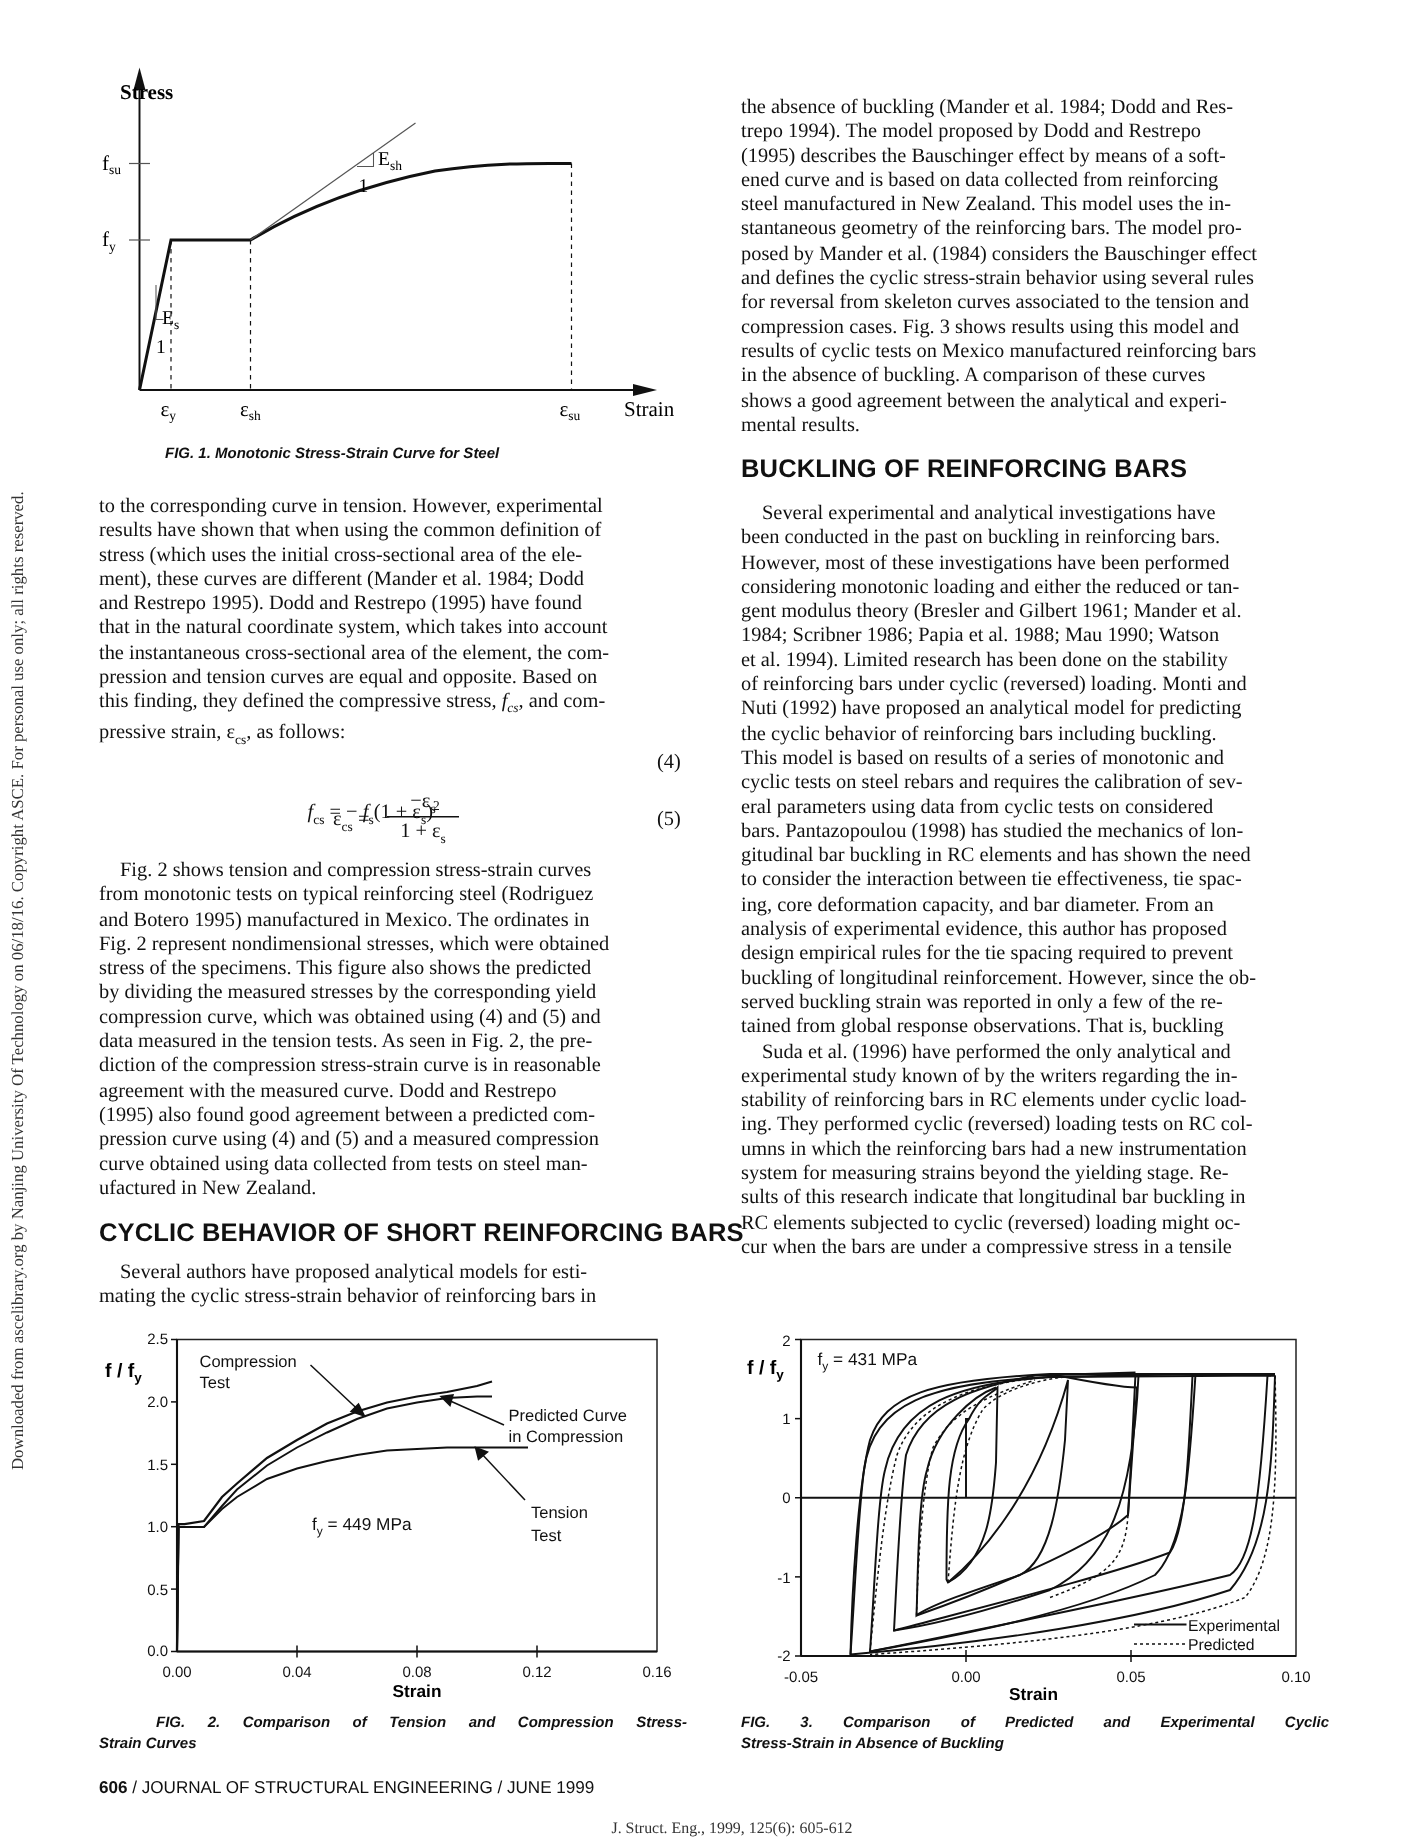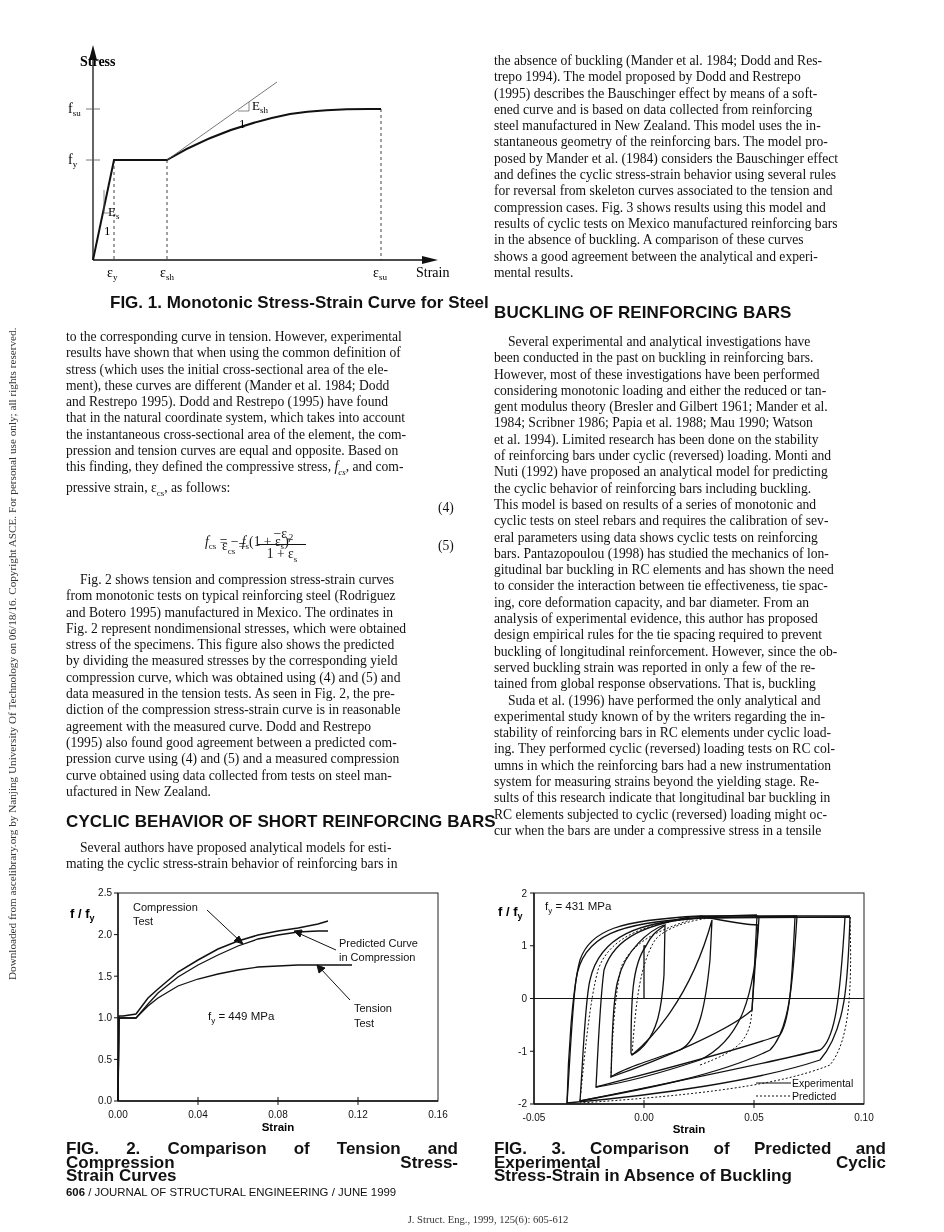--- a/index.html
+++ b/index.html
@@ -12,21 +12,21 @@
     position: absolute; left: 0; top: 720px; white-space: nowrap;
     transform-origin: 0 0; transform: rotate(-90deg);
     display: block; width: 720px; text-align: left; line-height: 20px;
   }
   .col { position: absolute; width: 392px; font-family: "Liberation Serif", serif; font-size: 13.6px; line-height: 16.3px; text-align: justify; }
   .col p { margin: 0; }
   .col p.indent { text-indent: 14px; }
   .left-col { left: 66px; }
   .right-col { left: 494px; }
   .heading { position: absolute; font-family: "Liberation Sans", sans-serif; font-weight: bold; font-size: 17px; letter-spacing: 0.1px; }
-  .caption { position: absolute; font-family: "Liberation Sans", sans-serif; font-weight: bold; font-size: 17px; line-height: 13.5px; }
+  .caption { position: absolute; font-family: "Liberation Sans", sans-serif; font-weight: bold; font-size: 10px; line-height: 13.5px; font-style: italic; }
   .eq { position: absolute; font-family: "Liberation Serif", serif; font-size: 13.6px; }
   .eq i { font-style: italic; }
   .eq-num { position: absolute; font-family: "Liberation Serif", serif; font-size: 13.6px; }
   .footer { position: absolute; font-family: "Liberation Sans", sans-serif; font-size: 11.4px; }
   .footer b { font-weight: bold; }
   .citation { position: absolute; left: 16px; width: 944px; text-align: center; top: 1214px; font-family: "Liberation Serif", serif; font-size: 10.6px; color: #333; }
   svg text { font-family: "Liberation Sans", sans-serif; }
   svg text.serif-t { font-family: "Liberation Serif", serif; }
 </style>
 </head>
@@ -177,25 +177,25 @@
   <g stroke="#111" stroke-width="1" fill="#111">
     <line x1="207" y1="910" x2="240" y2="941"></line>
     <polygon points="243,944 234,941 239,936"></polygon>
     <line x1="336" y1="950" x2="298" y2="933"></line>
     <polygon points="294,931 302,930 300,937"></polygon>
     <line x1="350" y1="1000" x2="320" y2="968"></line>
     <polygon points="317,965 325,968 319,973"></polygon>
   </g>
 </svg>
 <div class="caption" style="left:66px;top:1142px;width:392px;">
-  <div style="text-align:justify;text-align-last:justify;">FIG. 2.  Comparison of Tension and Compression Stress-</div>
+  <div style="text-align:justify;text-align-last:justify;margin-left:38px;">FIG. 2.  Comparison of Tension and Compression Stress-</div>
   <div>Strain Curves</div>
 </div>
 
-<div class="col right-col" style="top:53px;">
+<div class="col right-col" style="top:63px;">
   <p>the absence of buckling (Mander et al. 1984; Dodd and Res-</p>
   <p>trepo 1994). The model proposed by Dodd and Restrepo</p>
   <p>(1995) describes the Bauschinger effect by means of a soft-</p>
   <p>ened curve and is based on data collected from reinforcing</p>
   <p>steel manufactured in New Zealand. This model uses the in-</p>
   <p>stantaneous geometry of the reinforcing bars. The model pro-</p>
   <p>posed by Mander et al. (1984) considers the Bauschinger effect</p>
   <p>and defines the cyclic stress-strain behavior using several rules</p>
   <p>for reversal from skeleton curves associated to the tension and</p>
   <p>compression cases. Fig. 3 shows results using this model and</p>
@@ -213,21 +213,21 @@
   <p>However, most of these investigations have been performed</p>
   <p>considering monotonic loading and either the reduced or tan-</p>
   <p>gent modulus theory (Bresler and Gilbert 1961; Mander et al.</p>
   <p>1984; Scribner 1986; Papia et al. 1988; Mau 1990; Watson</p>
   <p>et al. 1994). Limited research has been done on the stability</p>
   <p>of reinforcing bars under cyclic (reversed) loading. Monti and</p>
   <p>Nuti (1992) have proposed an analytical model for predicting</p>
   <p>the cyclic behavior of reinforcing bars including buckling.</p>
   <p>This model is based on results of a series of monotonic and</p>
   <p>cyclic tests on steel rebars and requires the calibration of sev-</p>
-  <p>eral parameters using data shows cyclic tests on reinforcing</p>
+  <p>eral parameters using data from cyclic tests on considered</p>
   <p>bars. Pantazopoulou (1998) has studied the mechanics of lon-</p>
   <p>gitudinal bar buckling in RC elements and has shown the need</p>
   <p>to consider the interaction between tie effectiveness, tie spac-</p>
   <p>ing, core deformation capacity, and bar diameter. From an</p>
   <p>analysis of experimental evidence, this author has proposed</p>
   <p>design empirical rules for the tie spacing required to prevent</p>
   <p>buckling of longitudinal reinforcement. However, since the ob-</p>
   <p>served buckling strain was reported in only a few of the re-</p>
   <p>tained from global response observations. That is, buckling</p>
   <p class="indent">Suda et al. (1996) have performed the only analytical and</p>

